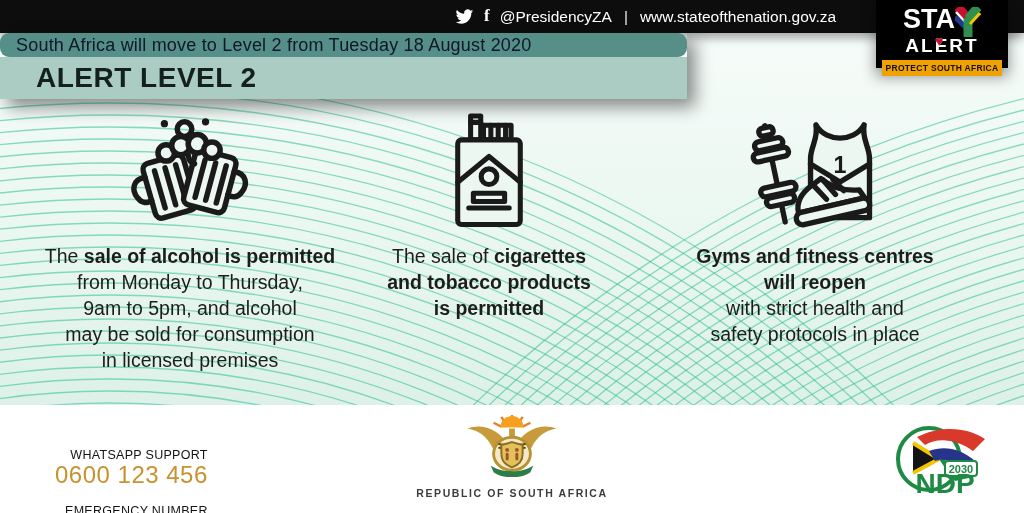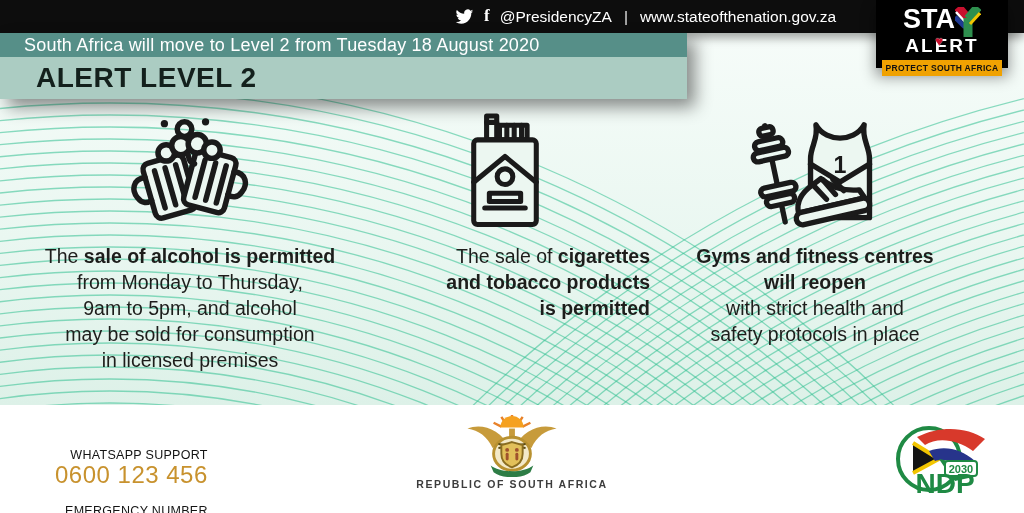--- a/index.html
+++ b/index.html
@@ -25,44 +25,44 @@
               letter-spacing:.3px;padding:3px 4px;white-space:nowrap;}
 
   
   .band{position:absolute;left:0;top:33px;width:1024px;height:372px;
         background:linear-gradient(180deg,#f6fcf9 0%,#eaf7f1 55%,#ddf1e8 100%);}
   #waves{position:absolute;inset:0;width:100%;height:100%;}
   #waves circle{fill:none;stroke:currentColor;stroke-width:1.3;opacity:.55;}
 
   
   .banner{position:absolute;left:0;top:33px;width:687px;z-index:4;box-shadow:8px 8px 16px rgba(0,0,0,.45);}
-  .banner-sub{height:24px;background:#568f88;color:#ffffff;display:flex;align-items:center;
-              padding-left:24px;font-size:18px;font-weight:400;letter-spacing:.2px;}
+  .banner-sub{height:24px;background:#568f88;color:#0f172a;display:flex;align-items:center;
+              padding-left:16px;font-size:18px;font-weight:400;letter-spacing:.2px;border-radius:9px;}
   .banner-title{height:42px;background:#abccc2;color:#13201c;display:flex;align-items:center;
                 padding-left:36px;font-size:28px;font-weight:800;letter-spacing:.5px;}
 
   
   .col{position:absolute;top:108px;text-align:center;z-index:2;color:#1d1d1b;}
   .col1{left:15px;width:350px;}
-  .col2{left:360px;width:290px;text-align:right;}
+  .col2{left:344px;width:290px;}
   .col3{left:655px;width:320px;}
   .icon-box{height:126px;display:flex;align-items:flex-end;justify-content:center;}
   .col-text{margin-top:10px;font-size:19.5px;line-height:1.33;}
   .col-text b{font-weight:700;}
   .pre{white-space:pre-line;}
   .icon-stroke{stroke:#1a1a1a;fill:none;stroke-linecap:round;stroke-linejoin:round;}
 
   
   .footer{position:absolute;left:0;top:405px;width:1024px;height:108px;background:#fff;z-index:4;}
   .contact{position:absolute;left:55px;top:26px;line-height:1;}
   .contact .lbl{color:#141414;font-weight:400;font-size:12.5px;letter-spacing:.3px;margin-top:18px;text-align:right;}
   .contact .num{color:#c8922e;font-weight:400;font-size:24px;letter-spacing:.5px;margin:1px 0 3px 0;}
   .contact .site{color:#141414;font-weight:800;font-size:15px;margin-top:6px;letter-spacing:.3px;}
   .gov-center{position:absolute;left:0;right:0;top:10px;display:flex;flex-direction:column;align-items:center;}
-  .republic{margin-top:1px;color:#3c3c3c;font-weight:700;font-size:10.5px;letter-spacing:1.6px;}
+  .republic{margin-top:10px;color:#3c3c3c;font-weight:700;font-size:10.5px;letter-spacing:1.6px;}
   .ndp{position:absolute;left:893px;top:16px;}
 </style>
 </head>
 <body>
 
 <div class="stage">
 
   <div class="band">
     <svg id="waves" style="color: rgb(47, 191, 143);">
         <circle cx="110" cy="1150" r="780"></circle>

